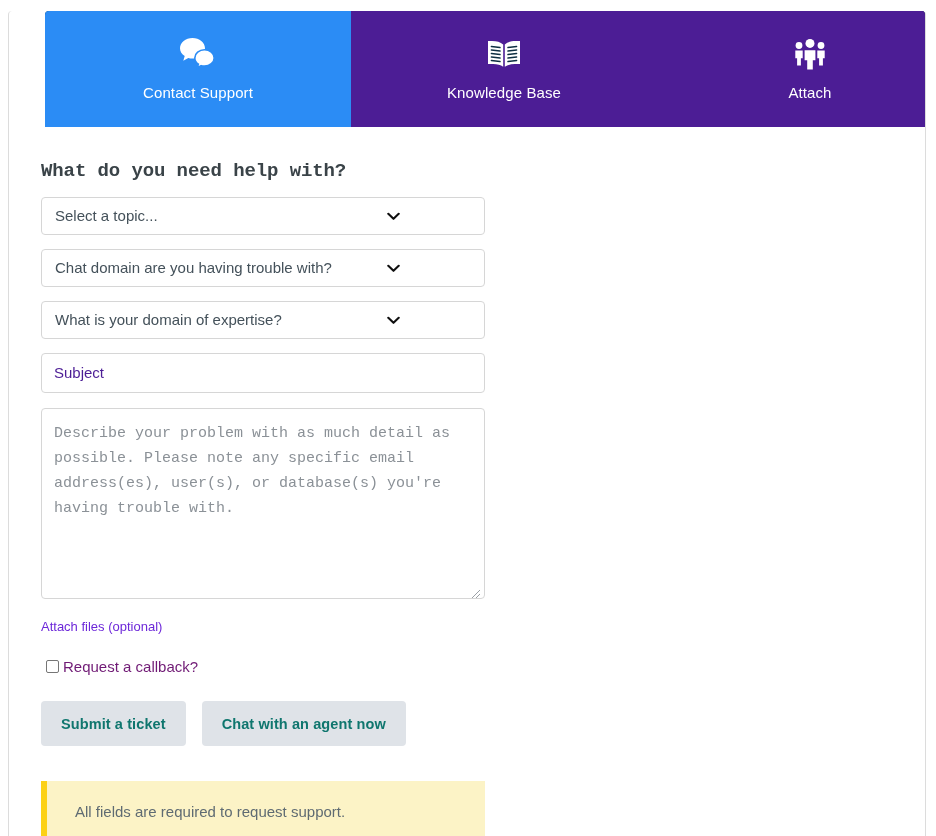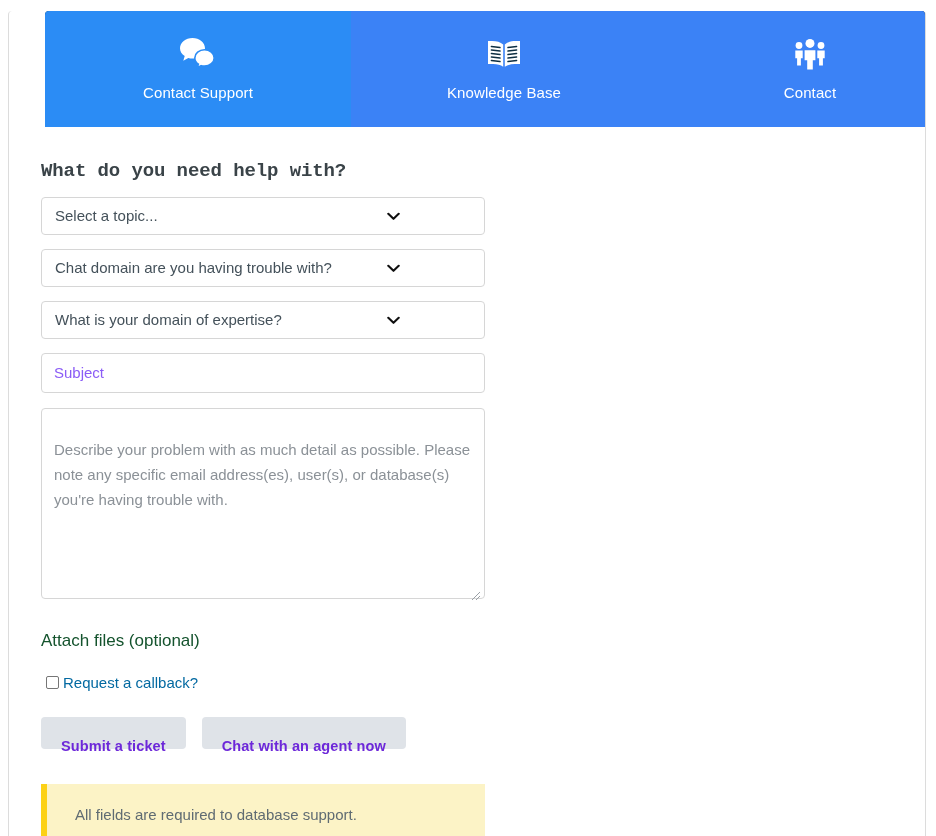--- a/index.html
+++ b/index.html
@@ -52,21 +52,21 @@
   }
   .tab {
     flex: 1 1 0;
     display: flex;
     flex-direction: column;
     align-items: center;
     justify-content: flex-start;
     padding-top: 22px;
     box-sizing: border-box;
     cursor: pointer;
-    background: #3b82f6;
+    background: #4c1d95;
   }
   .tab.active {
     background: #2b8cf5;
   }
   .tab-icon {
     height: 42px;
     display: flex;
     align-items: center;
     justify-content: center;
   }
@@ -127,49 +127,50 @@
     display: flex;
     align-items: center;
     pointer-events: none;
   }
 
   .subject {
     height: 40px;
     line-height: 38px;
     padding: 0 12px;
     margin-bottom: 15px;
-    color: #8b5cf6;
+    color: #4c1d95;
     display: block;
   }
 
   .textarea {
     height: 191px;
-    padding: 28px 12px 0 12px;
+    padding: 12px 12px 0 12px;
     color: #8b9197;
     line-height: 25px;
     position: relative;
     display: block;
-    margin-bottom: 16px;
+    margin-bottom: 4px;
+    font-family: Liberation Mono, monospace;
   }
   .ta-text {
     white-space: pre-line;
   }
   .resize-grip {
     position: absolute;
     right: 3px;
     bottom: 3px;
     width: 12px;
     height: 12px;
   }
 
   .attach-link {
     display: inline-block;
     margin-top: 16px;
-    font-size: 17px;
-    color: #14532d;
+    font-size: 13px;
+    color: #6d28d9;
     text-decoration: none;
     cursor: pointer;
   }
 
   .checkbox-row {
     display: flex;
     align-items: center;
     margin-top: 23px;
     cursor: pointer;
   }
@@ -179,38 +180,38 @@
     border: 1px solid #767676;
     background: #ffffff;
     border-radius: 2px;
     box-sizing: border-box;
     margin-left: 5px;
     margin-right: 4px;
     flex: none;
   }
   .cb-label {
     font-size: 15px;
-    color: #0369a1;
+    color: #701a75;
   }
 
   .buttons {
     display: flex;
     gap: 16px;
     margin-top: 26px;
   }
   .btn {
     background: #dfe3e8;
     border: none;
     border-radius: 4px;
-    color: #6d28d9;
+    color: #0f766e;
     font-family: "Liberation Sans", sans-serif;
     font-size: 14.5px;
     font-weight: bold;
-    padding: 12px 20px;
-    height: 32px;
+    padding: 4px 20px;
+    height: 45px;
     line-height: 34px;
     cursor: pointer;
     letter-spacing: 0.1px;
   }
 
   .alert {
     margin-top: 35px;
     width: 444px;
     box-sizing: border-box;
     background: #fcf3c6;
@@ -264,21 +265,21 @@
         <span class="tab-icon">
           <svg width="38" height="34" viewBox="0 0 38 34" aria-hidden="true">
             <circle cx="8" cy="8.5" r="3.4" fill="#ffffff"></circle>
             <path d="M4.3 13.6h7.4v7.6H9.9v7.3H6.1v-7.3H4.3z" fill="#ffffff"></path>
             <circle cx="30" cy="8.5" r="3.4" fill="#ffffff"></circle>
             <path d="M26.3 13.6h7.4v7.6h-1.8v7.3h-3.8v-7.3h-1.8z" fill="#ffffff"></path>
             <circle cx="19" cy="6.4" r="4.5" fill="#ffffff"></circle>
             <path d="M13.6 13.2h10.8v10.1h-2.6v9.1h-5.6v-9.1h-2.6z" fill="#ffffff"></path>
           </svg>
         </span>
-        <span class="tab-label">Contact</span>
+        <span class="tab-label">Attach</span>
       </div>
 
     </div>
 
     <div class="form">
 
       <h1 class="heading">What do you need help with?</h1>
 
       
       <div class="select-wrap">
@@ -336,19 +337,19 @@
       </div>
 
       
       <div class="buttons">
         <button class="btn">Submit a ticket</button>
         <button class="btn">Chat with an agent now</button>
       </div>
 
       
       <div class="alert">
-        <span>All fields are required to database support.</span>
+        <span>All fields are required to request support.</span>
       </div>
 
     </div>
 
   </div>
 </div>
 
 </body></html>

